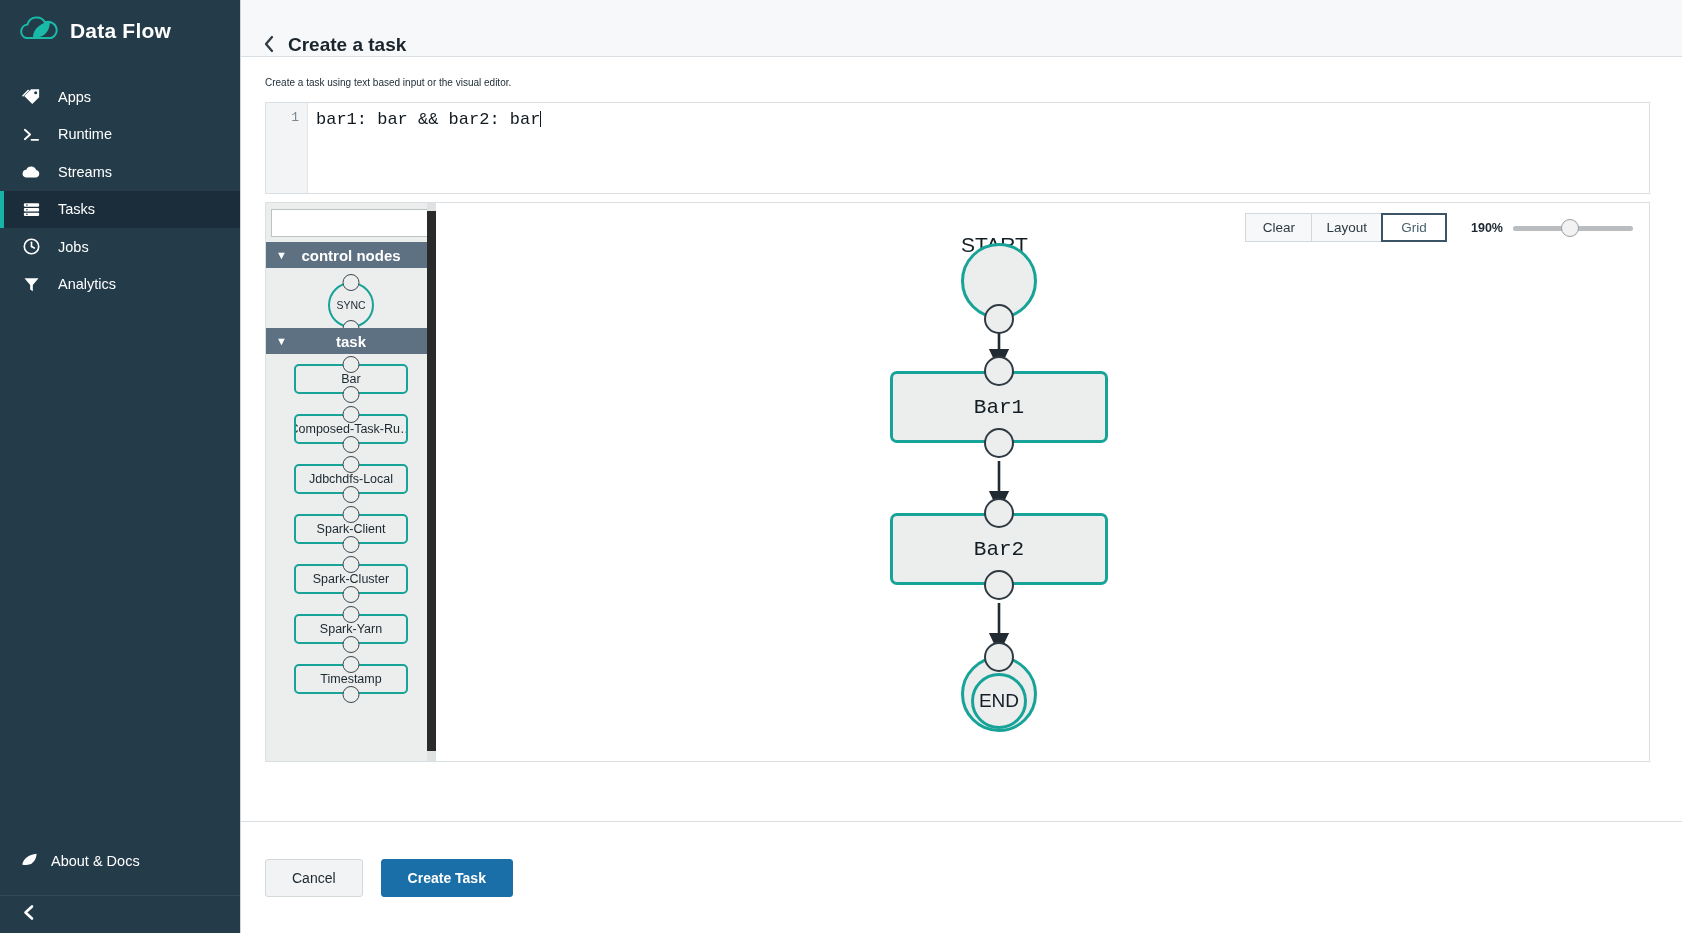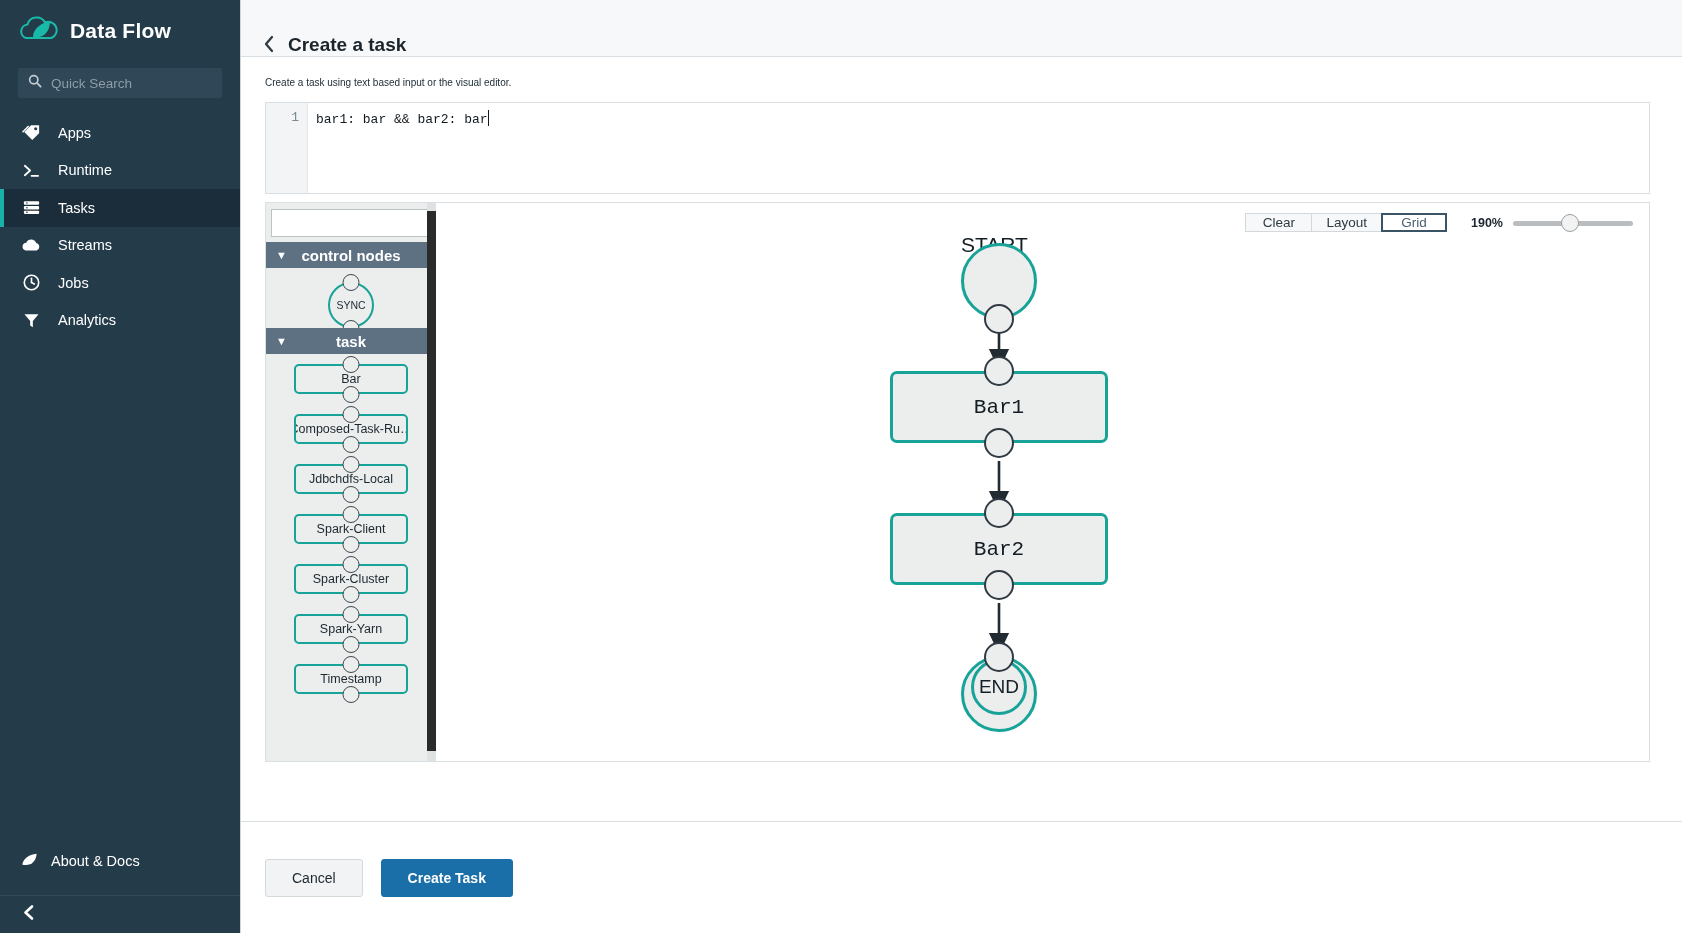--- a/index.html
+++ b/index.html
@@ -79,21 +79,21 @@
   .editor {
     border:1px solid #d9dfe3; height:92px; display:flex; background:#ffffff;
   }
   .gutter {
     width:42px; background:#f2f4f5; border-right:1px solid #e2e7ea;
     text-align:right; padding:7px 8px 0 0;
     font-family:"Liberation Mono", monospace; font-size:13px; color:#7b8891;
   }
   .code-area {
     flex:1 1 auto; padding:7px 0 0 8px;
-    font-family:"Liberation Mono", monospace; font-size:13px; color:#111a20;
+    font-family:"Liberation Mono", monospace; font-size:17px; color:#111a20;
     white-space:pre; position:relative;
   }
   .caret {
     display:inline-block; width:1px; height:16px; background:#111a20;
     vertical-align:-3px; animation: blink 1.05s step-end infinite;
   }
   @keyframes blink { 50% { opacity:0; } }
 
   
   .designer {
@@ -147,21 +147,21 @@
   .pal-thumb {
     position:absolute; left:0; width:9px; top:8px; height:540px; background:#2a2a2a;
   }
 
   
   .canvas { flex:1 1 auto; position:relative; background:#ffffff; overflow:hidden; }
   .canvas-toolbar {
     position:absolute; top:10px; right:16px; display:flex; align-items:center; gap:0;
   }
   .tb-btn {
-    height:19px; min-width:66px; padding:0 14px; background:#f7f8f9;
+    height:29px; min-width:66px; padding:0 14px; background:#f7f8f9;
     border:1px solid #d2d8dc; border-right:none;
     font-size:13.5px; color:#2a3views; color:#2c3a44; cursor:pointer;
     display:flex; align-items:center; justify-content:center;
     font-family:"Liberation Sans", sans-serif;
   }
   .tb-btn:last-of-type { border-right:1px solid #d2d8dc; }
   .tb-btn.sel {
     background:#ffffff; border:2px solid #3a5466; color:#4b6170; font-weight:normal;
   }
   .zoom-wrap { display:flex; align-items:center; gap:10px; margin-left:24px; }
@@ -180,21 +180,21 @@
   
   .flow { position:absolute; left:0; top:0; width:100%; height:100%; }
   .fnode { position:absolute; }
   .fcircle-start {
     width:76px; height:76px; border-radius:50%;
     border:3.5px solid #17a398; background:#eceded;
   }
   .fcircle-end-outer {
     width:76px; height:76px; border-radius:50%;
     border:3.5px solid #17a398; background:#eceded;
-    display:flex; align-items:flex-start; justify-content:center;
+    display:flex; align-items:flex-end; justify-content:center;
   }
   .fcircle-end-inner {
     width:56px; height:56px; border-radius:50%;
     border:3.5px solid #17a398; background:#eceded;
     display:flex; align-items:center; justify-content:center;
     font-size:19px; color:#141e25;
   }
   .fbox {
     width:218px; height:72px; border:3px solid #17a398; border-radius:7px;
     background:#eceded; display:flex; align-items:center; justify-content:center;
@@ -230,31 +230,20 @@
     <div class="brand">
       <span class="brand-logo">
         <svg width="38" height="30" viewBox="0 0 38 30">
           <path d="M6 22 a7 7 0 0 1 1.5 -13.6 A9.5 9.5 0 0 1 25 6.5 a7.5 7.5 0 0 1 6.5 15.5 z" fill="none" stroke="#19b9a8" stroke-width="2"></path>
           <path d="M13 21 C13 12, 22 7, 30 5 C30 16, 23 23, 13 21 Z" fill="#19b9a8"></path>
         </svg>
       </span>
       <span class="brand-title">Data Flow</span>
     </div>
 
-    <div class="search-wrap">
-      <div class="search-box">
-        <span>
-          <svg width="14" height="14" viewBox="0 0 16 16">
-            <circle cx="6.6" cy="6.6" r="4.7" fill="none" stroke="#c3ccd3" stroke-width="1.9"></circle>
-            <line x1="10.2" y1="10.2" x2="14.4" y2="14.4" stroke="#c3ccd3" stroke-width="2.1" stroke-linecap="round"></line>
-          </svg>
-        </span>
-        <input class="search-input" type="text" placeholder="Quick Search" style="">
-      </div>
-    </div>
 
     <div class="navlist">
 
       <div class="navitem">
         <span class="nav-ico">
           <svg width="19" height="19" viewBox="0 0 20 20">
             <path d="M2.4 9.6 L9.6 2.4 L18 2.4 L18 10.8 L10.8 18 Z" fill="#ffffff"></path>
             <circle cx="14.4" cy="6" r="1.6" fill="#243b4a"></circle>
             <path d="M0.5 9.8 L7 3.2" stroke="#ffffff" stroke-width="1.6" fill="none"></path>
           </svg>
@@ -263,43 +252,43 @@
       </div>
 
       <div class="navitem">
         <span class="nav-ico">
           <svg width="19" height="19" viewBox="0 0 20 20">
             <polyline points="3,5 8.5,10 3,15" fill="none" stroke="#ffffff" stroke-width="1.9" stroke-linecap="round" stroke-linejoin="round"></polyline>
             <line x1="10" y1="15.6" x2="17" y2="15.6" stroke="#ffffff" stroke-width="1.9" stroke-linecap="round"></line>
           </svg>
         </span>
         <span>Runtime</span>
+      </div>
+
+      <div class="navitem">
+        <span class="nav-ico">
+          <svg width="20" height="20" viewBox="0 0 20 20">
+            <path d="M4.6 15.5 a3.9 3.9 0 0 1 .7 -7.7 A5.3 5.3 0 0 1 15.2 8 a3.9 3.9 0 0 1 .4 7.5 z" fill="#ffffff"></path>
+          </svg>
+        </span>
+        <span>Streams</span>
       </div>
 
       <div class="navitem active">
         <span class="nav-ico">
           <svg width="19" height="19" viewBox="0 0 20 20">
             <rect x="2" y="3.5" width="16" height="3.6" rx="1" fill="#ffffff"></rect>
             <rect x="2" y="8.4" width="16" height="3.6" rx="1" fill="#ffffff"></rect>
             <rect x="2" y="13.3" width="16" height="3.6" rx="1" fill="#ffffff"></rect>
             <circle cx="5.2" cy="5.3" r="0.85" fill="#243b4a"></circle>
             <circle cx="5.2" cy="10.2" r="0.85" fill="#243b4a"></circle>
             <circle cx="5.2" cy="15.1" r="0.85" fill="#243b4a"></circle>
           </svg>
         </span>
         <span>Tasks</span>
-      </div>
-
-      <div class="navitem">
-        <span class="nav-ico">
-          <svg width="20" height="20" viewBox="0 0 20 20">
-            <path d="M4.6 15.5 a3.9 3.9 0 0 1 .7 -7.7 A5.3 5.3 0 0 1 15.2 8 a3.9 3.9 0 0 1 .4 7.5 z" fill="#ffffff"></path>
-          </svg>
-        </span>
-        <span>Streams</span>
       </div>
 
       <div class="navitem">
         <span class="nav-ico">
           <svg width="19" height="19" viewBox="0 0 20 20">
             <circle cx="10" cy="10" r="7.6" fill="none" stroke="#ffffff" stroke-width="1.7"></circle>
             <line x1="10" y1="10" x2="10" y2="5.6" stroke="#ffffff" stroke-width="1.7" stroke-linecap="round"></line>
             <line x1="10" y1="10" x2="13" y2="11.6" stroke="#ffffff" stroke-width="1.7" stroke-linecap="round"></line>
           </svg>
         </span>

